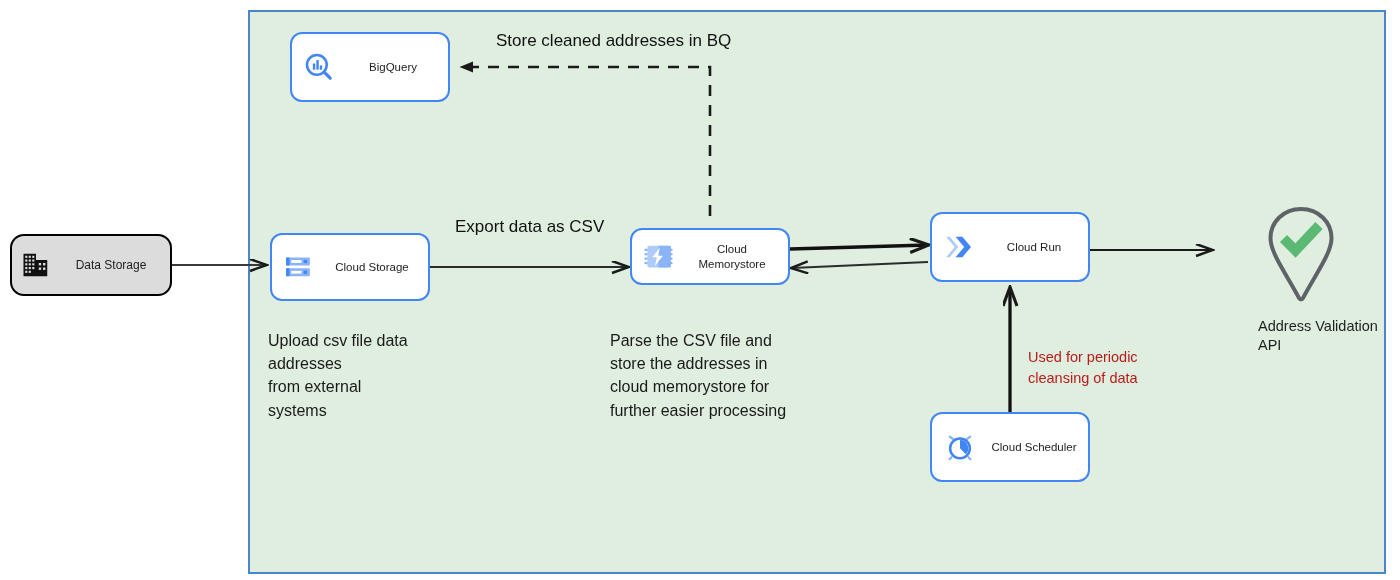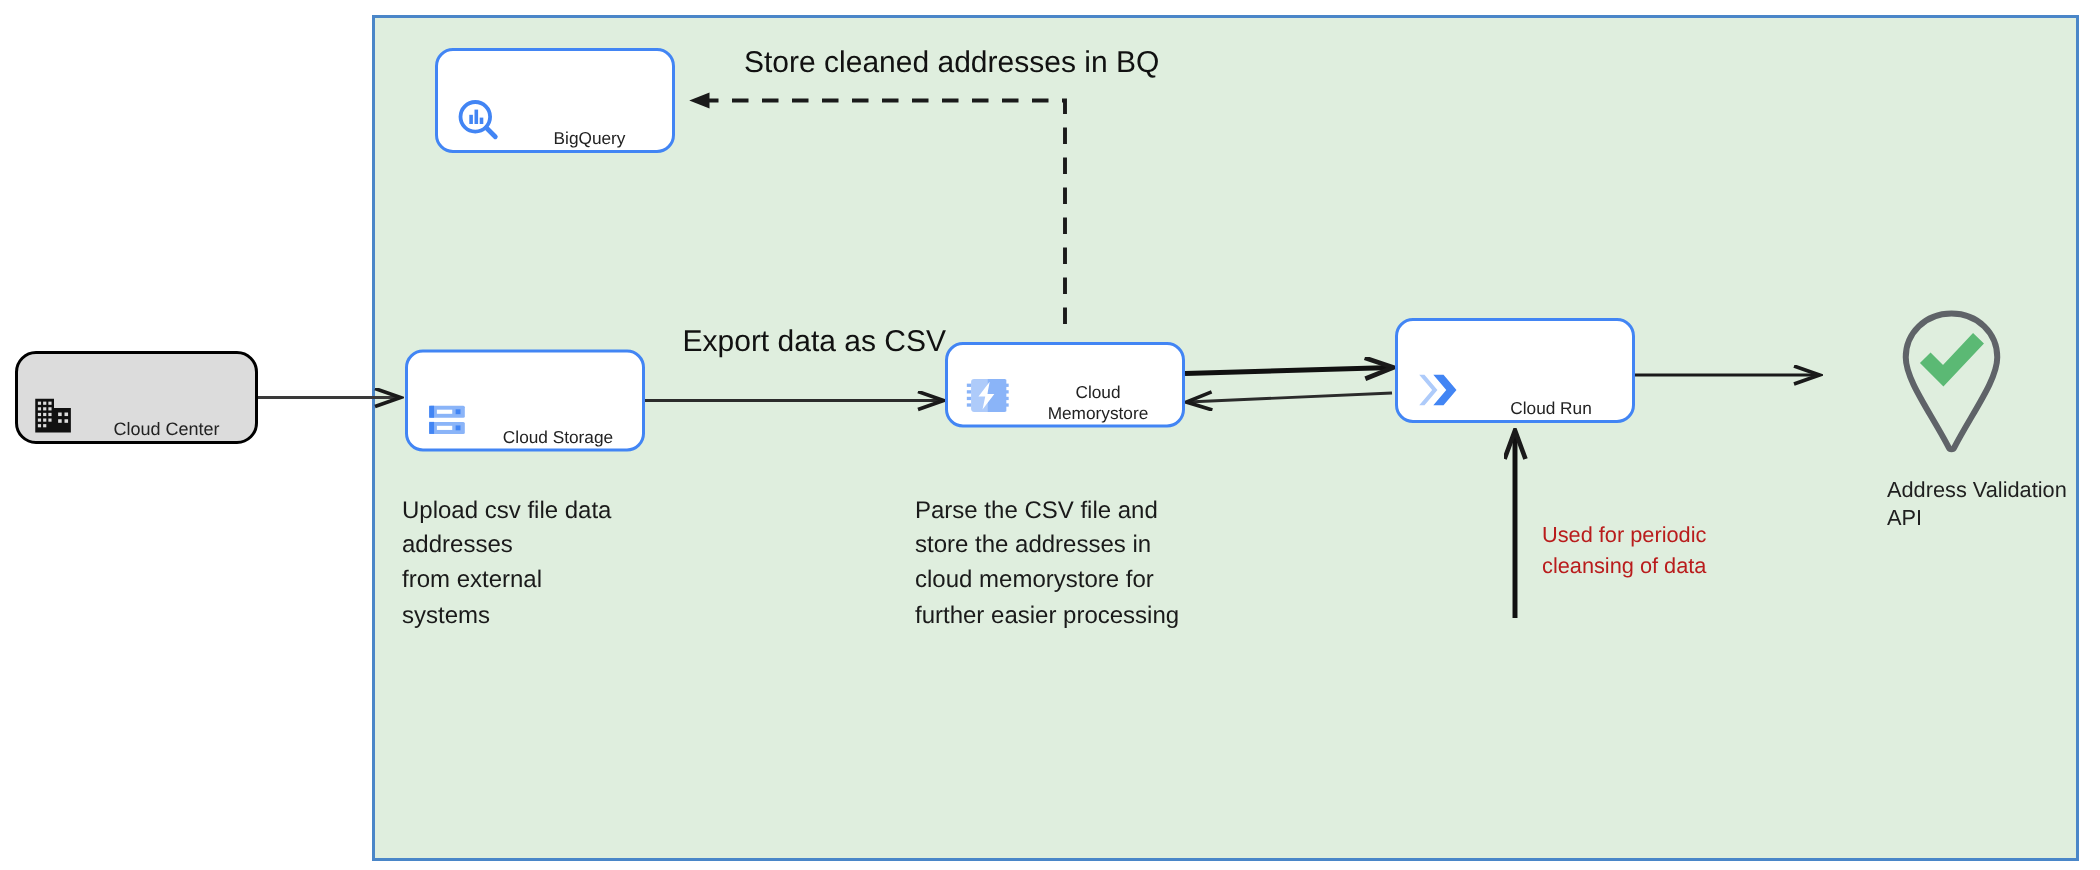--- a/index.html
+++ b/index.html
@@ -33,21 +33,21 @@
     background: #dfeede;
     border: 2px solid #4a86c8;
     box-sizing: border-box;
   }
 
   
   .node {
     position: absolute;
     box-sizing: border-box;
     display: flex;
-    align-items: flex-end;
+    align-items: center;
     background: #ffffff;
     border: 2px solid #4285f4;
     border-radius: 12px;
   }
   .node .ic {
     flex: 0 0 auto;
     display: flex;
     align-items: center;
     justify-content: center;
   }
@@ -86,21 +86,21 @@
   
   .annot {
     position: absolute;
     font-size: 16px;
     color: #1a1a1a;
     line-height: 1.45;
     white-space: pre-line;
   }
   .edge-label {
     position: absolute;
-    font-size: 20px;
+    font-size: 17px;
     color: #111111;
     white-space: nowrap;
   }
   .annot-sm {
     position: absolute;
     font-size: 14.5px;
     color: #b91c1c;
     line-height: 1.42;
     white-space: pre-line;
   }
@@ -177,21 +177,21 @@
           <rect x="9.0" y="13.6" width="1.7" height="1.7"></rect>
           <rect x="3.4" y="16.6" width="1.7" height="1.7"></rect>
           <rect x="6.2" y="16.6" width="1.7" height="1.7"></rect>
           <rect x="14.2" y="10.4" width="1.9" height="1.9"></rect>
           <rect x="17.6" y="10.4" width="1.9" height="1.9"></rect>
           <rect x="14.2" y="14.0" width="1.9" height="1.9"></rect>
           <rect x="17.6" y="14.0" width="1.9" height="1.9"></rect>
         </g>
       </svg>
     </span>
-    <span class="lbl">Cloud Center</span>
+    <span class="lbl">Data Storage</span>
   </div>
 
   <div class="node" style="left:290px; top:32px; width:160px; height:70px;">
     <span class="ic" style="width:54px; height:40px;">
       <svg width="32" height="32" viewBox="0 0 24 24" xmlns="http://www.w3.org/2000/svg">
         <circle cx="10.4" cy="10.4" r="7.4" fill="none" stroke="#4285f4" stroke-width="1.9"></circle>
         <rect x="7.4" y="9.4" width="1.8" height="4.6" fill="#4285f4"></rect>
         <rect x="10.0" y="6.8" width="1.8" height="7.2" fill="#4285f4"></rect>
         <rect x="12.6" y="10.8" width="1.8" height="3.2" fill="#4285f4"></rect>
         <line x1="15.9" y1="15.9" x2="20.4" y2="20.4" stroke="#4285f4" stroke-width="2.4" stroke-linecap="round"></line>
@@ -241,20 +241,35 @@
   <div class="node" style="left:930px; top:212px; width:160px; height:70px;">
     <span class="ic" style="width:56px; height:40px;">
       <svg width="34" height="30" viewBox="0 0 26 22" xmlns="http://www.w3.org/2000/svg">
         <path d="M2.4 3.2 L9.0 11.0 L2.4 18.8 L5.1 18.8 L11.7 11.0 L5.1 3.2 z" fill="#aecbfa"></path>
         <path d="M9.6 3.2 L16.2 11.0 L9.6 18.8 L14.8 18.8 L21.4 11.0 L14.8 3.2 z" fill="#4285f4"></path>
       </svg>
     </span>
     <span class="lbl">Cloud Run</span>
   </div>
 
+  <div class="node" style="left:930px; top:412px; width:160px; height:70px;">
+    <span class="ic" style="width:56px; height:40px;">
+      <svg width="32" height="32" viewBox="0 0 24 24" xmlns="http://www.w3.org/2000/svg">
+        <g stroke="#8ab4f8" stroke-width="1.7" fill="none" stroke-linecap="round">
+          <line x1="4.4" y1="4.3" x2="6.8" y2="6.1"></line>
+          <line x1="19.6" y1="4.3" x2="17.2" y2="6.1"></line>
+          <line x1="5.6" y1="19.6" x2="4.2" y2="21.2"></line>
+          <line x1="18.4" y1="19.6" x2="19.8" y2="21.2"></line>
+        </g>
+        <circle cx="12" cy="13.0" r="7.4" fill="none" stroke="#4285f4" stroke-width="1.9"></circle>
+        <path d="M12 13.0 L12 6.8 A6.2 6.2 0 0 1 16.4 17.4 z" fill="#4285f4"></path>
+      </svg>
+    </span>
+    <span class="lbl">Cloud Scheduler</span>
+  </div>
 
   <div class="pinwrap" style="left:1258px; top:205px;">
     <span class="pin-ic">
       <svg width="74" height="100" viewBox="0 0 74 100" xmlns="http://www.w3.org/2000/svg">
         <path d="M37 4 C19.5 4 6.5 17 6.5 33.2 C6.5 48.4 23 70 35.2 93.4 C35.9 94.8 38.1 94.8 38.8 93.4 C51 70 67.5 48.4 67.5 33.2 C67.5 17 54.5 4 37 4 z" fill="none" stroke="#5f6368" stroke-width="4"></path>
         <path d="M19.5 33.5 L31.5 45.5 L55 20.5" fill="none" stroke="#5bb974" stroke-width="10" stroke-linecap="butt" stroke-linejoin="miter"></path>
       </svg>
     </span>
     <span class="pin-caption" style="white-space:pre-line;">Address Validation
 API</span>

